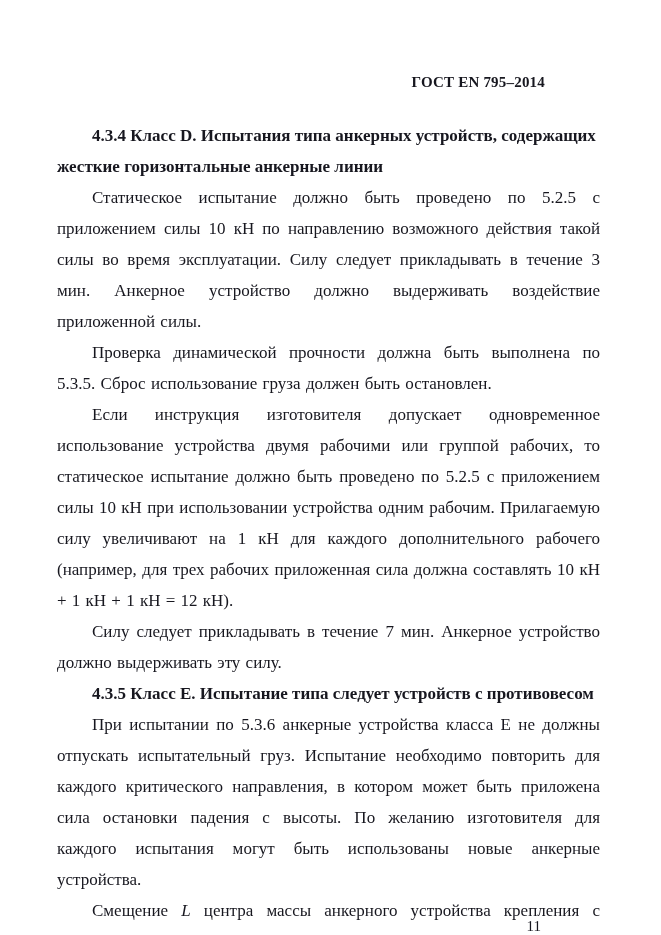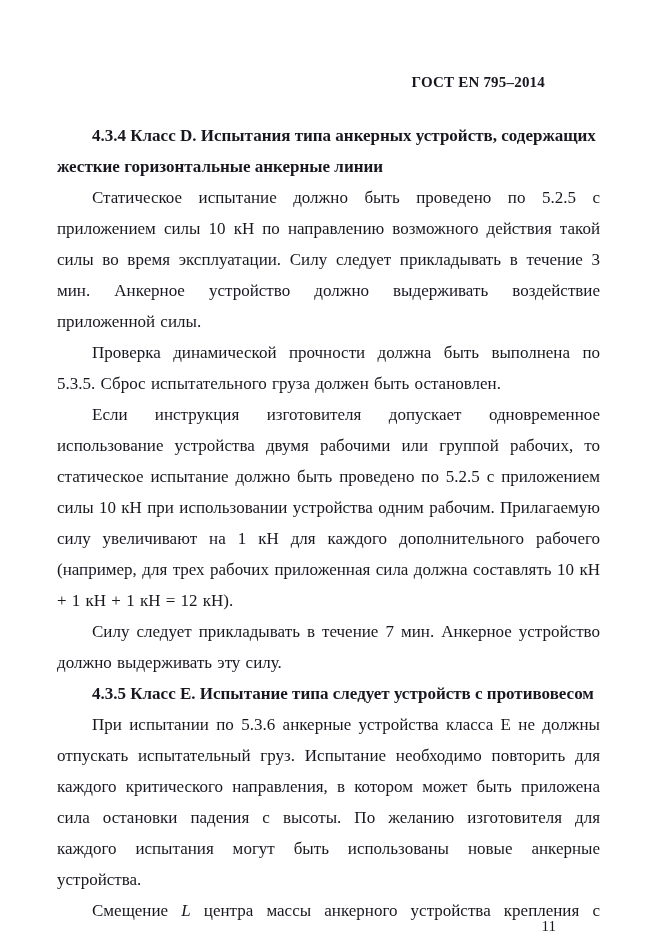--- a/index.html
+++ b/index.html
@@ -55,40 +55,40 @@
     width: 3px;
     height: 272px;
     background: #17171f;
   }
   .var-italic {
     font-style: italic;
   }
   .page-number {
     position: absolute;
     bottom: 36px;
-    right: 50px;
+    right: 65px;
     font-size: 15px;
   }
 </style>
 </head>
 <body>
 
 <div class="page">
 
   <div class="doc-header">
     <span>ГОСТ EN 795–2014</span>
   </div>
 
   <div class="doc-content">
 
     <p class="heading">4.3.4 Класс D. Испытания типа анкерных устройств, содержащих жесткие горизонтальные анкерные линии</p>
 
     <p class="para">Статическое испытание должно быть проведено по 5.2.5 с приложением силы 10 кН по направлению возможного действия такой силы во время эксплуатации. Силу следует прикладывать в течение 3 мин. Анкерное устройство должно выдерживать воздействие приложенной силы.</p>
 
-    <p class="para">Проверка динамической прочности должна быть выполнена по 5.3.5. Сброс испытательного груза должен быть остановлен.</p>
+    <p class="para">Проверка динамической прочности должна быть выполнена по 5.3.5. Сброс использование груза должен быть остановлен.</p>
 
     <p class="para">Если инструкция изготовителя допускает одновременное использование устройства двумя рабочими или группой рабочих, то статическое испытание должно быть проведено по 5.2.5 с приложением силы 10 кН при использовании устройства одним рабочим. Прилагаемую силу увеличивают на 1 кН для каждого дополнительного рабочего (например, для трех рабочих приложенная сила должна составлять 10 кН + 1 кН + 1 кН = 12 кН).</p>
 
     <p class="para">Силу следует прикладывать в течение 7 мин. Анкерное устройство должно выдерживать эту силу.</p>
 
     <p class="heading">4.3.5 Класс E. Испытание типа следует устройств с противовесом</p>
 
     <div class="revision-section">
 
       <p class="para">При испытании по 5.3.6 анкерные устройства класса E не должны отпускать испытательный груз. Испытание необходимо повторить для каждого критического направления, в котором может быть приложена сила остановки падения с высоты. По желанию изготовителя для каждого испытания могут быть использованы новые анкерные устройства.</p>

